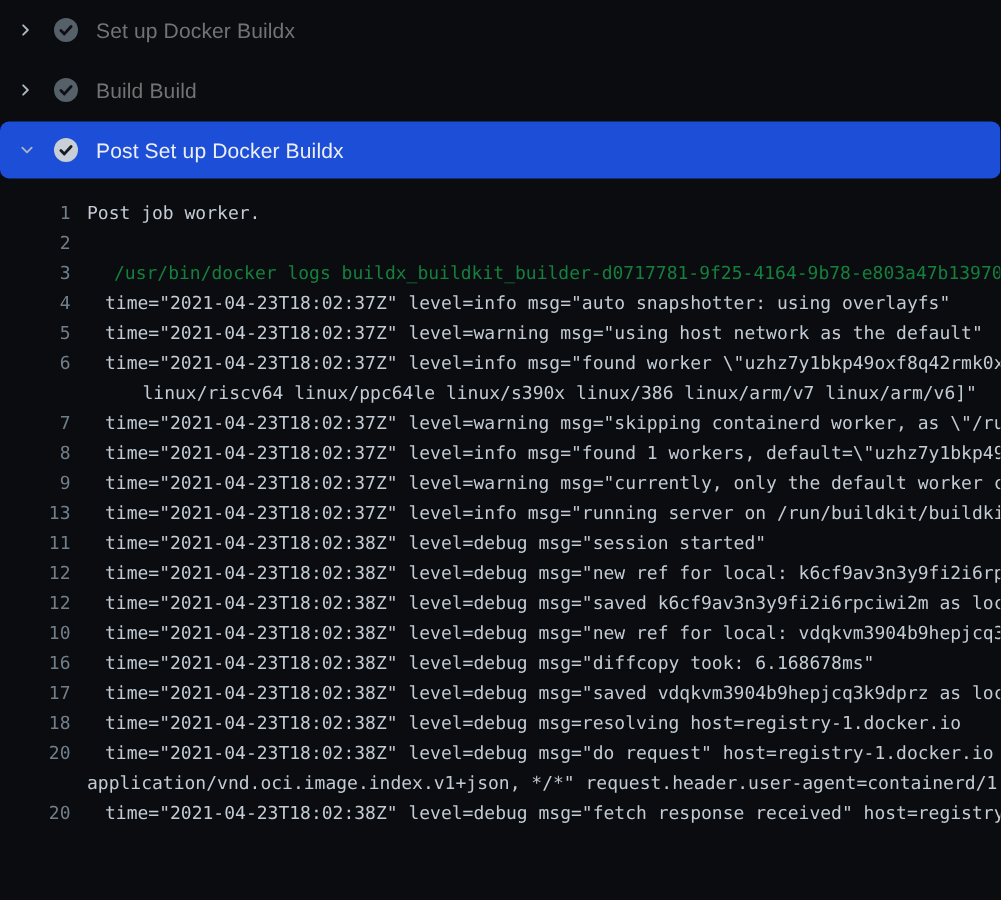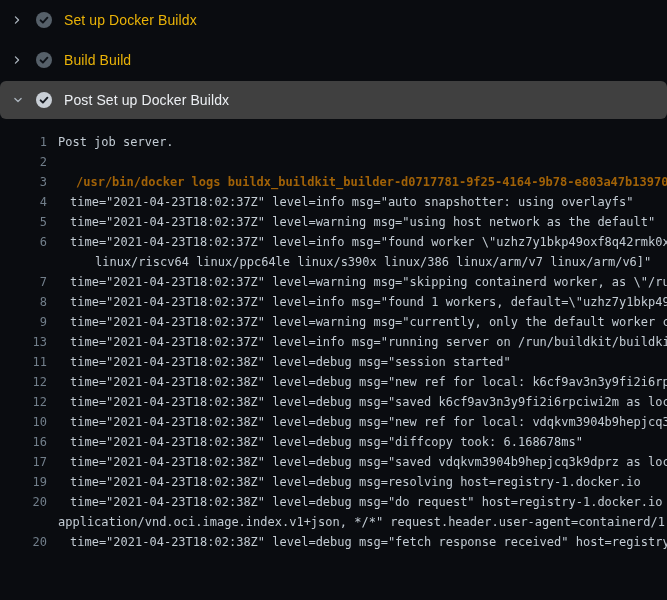--- a/index.html
+++ b/index.html
@@ -14,38 +14,38 @@
   .step {
     height: 38px;
     margin-bottom: 2px;
     display: flex;
     align-items: center;
     padding-left: 12px;
     box-sizing: border-box;
     cursor: pointer;
   }
   .step.expanded {
-    background: #404040;
+    background: #1d4ed8;
     border-radius: 6px;
   }
   .chev {
     width: 16px;
     display: flex; align-items: center; justify-content: flex-start;
     flex: none;
   }
   .chev svg { display: block; }
   .check {
     margin-left: 8px;
     width: 16px; height: 16px; flex: none;
     display: flex; align-items: center;
   }
   .step .title {
     margin-left: 12px;
     font-size: 14px;
-    color: #eab308;
+    color: #737373;
     letter-spacing: 0.1px;
   }
   .step.expanded .title { color: #eceff3; }
   .step .circle-fill { fill: #566069; }
   .step .check-stroke { stroke: #0d1117; }
   .step.expanded .circle-fill { fill: #c9cfd6; }
   .step.expanded .check-stroke { stroke: #171b22; }
 
   .log {
     padding-top: 11px;
@@ -64,21 +64,21 @@
     flex: none;
     text-align: right;
     color: #727f8b;
     text-decoration: none;
     font-family: "DejaVu Sans Mono", monospace;
   }
   .line .txt {
     margin-left: 11px;
     color: #c3ccd4;
   }
-  .line .txt.command { color: #a16207; font-weight: bold; }
+  .line .txt.command { color: #15803d; font-weight: normal; }
   .line .caret {
     display: inline-block;
     width: 12px;
     font-size: 8px;
     color: #9ba5ae;
     vertical-align: 1px;
   }
 </style>
 </head>
 <body>
@@ -126,21 +126,21 @@
         <circle class="circle-fill" cx="8" cy="8" r="8"></circle>
         <path class="check-stroke" d="M4.6 8.3l2.3 2.3 4.5-4.9" fill="none" stroke-width="1.9" stroke-linecap="round" stroke-linejoin="round"></path>
       </svg>
     </span>
     <span class="title">Post Set up Docker Buildx</span>
   </div>
   </div>
 <div class="log">
     <div class="line">
     <a class="num" href="#">1</a>
-    <span class="txt" style="padding-left: 0px;"><span class="t">Post job server.</span></span>
+    <span class="txt" style="padding-left: 0px;"><span class="t">Post job worker.</span></span>
   </div>
     <div class="line">
     <a class="num" href="#">2</a>
     <span class="txt" style="padding-left: 0px; margin-top: 16px;"><span class="caret">▼</span><span class="t">BuildKit container logs</span></span>
   </div>
     <div class="line">
     <a class="num" href="#">3</a>
     <span class="txt command" style="padding-left: 18px;"><span class="t">/usr/bin/docker logs buildx_buildkit_builder-d0717781-9f25-4164-9b78-e803a47b13970</span></span>
   </div>
     <div class="line">
@@ -193,21 +193,21 @@
   </div>
     <div class="line">
     <a class="num" href="#">16</a>
     <span class="txt" style="padding-left: 12px;"><span class="t">time="2021-04-23T18:02:38Z" level=debug msg="diffcopy took: 6.168678ms"</span></span>
   </div>
     <div class="line">
     <a class="num" href="#">17</a>
     <span class="txt" style="padding-left: 12px;"><span class="t">time="2021-04-23T18:02:38Z" level=debug msg="saved vdqkvm3904b9hepjcq3k9dprz as local.sharedKey"</span></span>
   </div>
     <div class="line">
-    <a class="num" href="#">19</a>
+    <a class="num" href="#">18</a>
     <span class="txt" style="padding-left: 12px;"><span class="t">time="2021-04-23T18:02:38Z" level=debug msg=resolving host=registry-1.docker.io</span></span>
   </div>
     <div class="line">
     <a class="num" href="#">20</a>
     <span class="txt" style="padding-left: 12px;"><span class="t">time="2021-04-23T18:02:38Z" level=debug msg="do request" host=registry-1.docker.io request.header.accept="application/vnd.docker.distribution.manifest.v2+json"</span></span>
   </div>
     <div class="line">
     <a class="num" href="#"></a>
     <span class="txt" style="padding-left: 0px;"><span class="t">application/vnd.oci.image.index.v1+json, */*" request.header.user-agent=containerd/1.4.4</span></span>
   </div>

